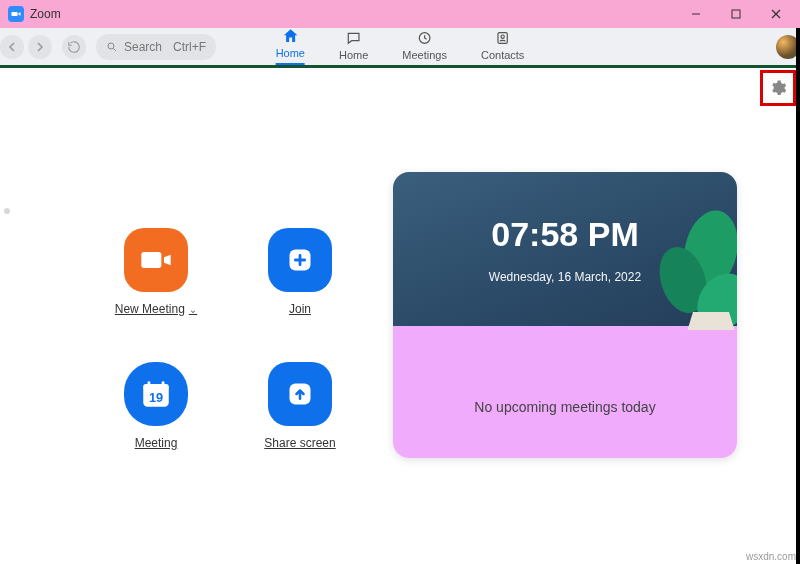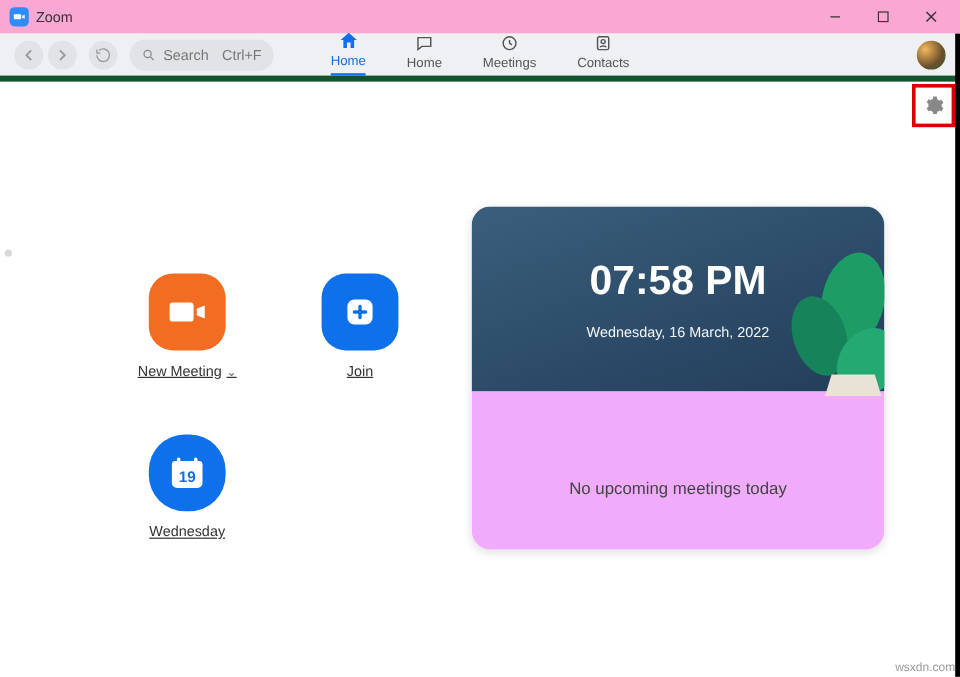--- a/index.html
+++ b/index.html
@@ -2,21 +2,21 @@
 <html><head>
 <meta charset="utf-8">
 <style>
   * { box-sizing: border-box; margin: 0; padding: 0; font-family: -apple-system, "Segoe UI", Arial, sans-serif; }
   html, body { width: 800px; height: 564px; background: #fff; overflow: hidden; }
   .titlebar { height: 28px; background: #f9a8d4; display: flex; align-items: center; padding: 0 4px 0 8px; font-size: 12px; color: #333; }
   .app-icon { width: 16px; height: 16px; background:#2d8cff; border-radius:4px; display:flex; align-items:center; justify-content:center; margin-right:6px;}
   .app-icon svg { width:10px; height:10px; fill:#fff;}
   .titlebar .spacer { flex: 1; }
   .winbtn { width: 40px; height: 28px; display:flex; align-items:center; justify-content:center; font-size:13px; color:#333;}
-  .toolbar { height: 40px; background: #eef0f3; border-bottom:5px solid #14532d; display:flex; align-items:center; padding:0 12px; position:relative;}
+  .toolbar { height: 40px; background: #eef0f3; border-bottom:3px solid #14532d; display:flex; align-items:center; padding:0 0; position:relative;}
   .navbtn { width:24px; height:24px; border-radius:12px; background:#e2e3e6; color:#9b9b9b; display:flex; align-items:center; justify-content:center; font-size:12px; margin-right:4px;}
   .refresh { width:24px; height:24px; border-radius:12px; background:#e2e3e6; color:#9b9b9b; display:flex; align-items:center; justify-content:center; margin-left:6px; margin-right:10px;}
   .search { width:120px; height:26px; background:#e2e3e6; border-radius:13px; display:flex; align-items:center; padding:0 10px; color:#777; font-size:12px; gap:6px;}
   .navtabs { position:absolute; left:50%; transform:translateX(-50%); display:flex; gap:34px; align-items:flex-end; height:100%;}
   .navtab { display:flex; flex-direction:column; align-items:center; justify-content:center; font-size:11px; color:#555; padding-bottom:4px; cursor:pointer;}
   .navtab.active { color:#0e71eb; border-bottom:2px solid #0e71eb;}
   .navtab .ic { height:18px; display:flex; align-items:center; justify-content:center; margin-bottom:2px;}
   .avatar { width:24px; height:24px; border-radius:12px; background: radial-gradient(circle at 30% 30%, #f4b860, #6b4f2a 60%, #2d5d39 100%); margin-left:auto;}
   .content { position:relative; width:100%; height:calc(564px - 68px); }
   .gearwrap { position:absolute; right:4px; top:2px; width:36px; height:36px; border:3px solid #d80000; display:flex; align-items:center; justify-content:center;}
@@ -168,21 +168,30 @@
     <div class="action">
       <div class="tile blue" style="flex-direction:column; color:#fff;border-radius:30px;">
         <svg width="34" height="34" viewBox="0 0 24 24">
             <rect x="3" y="5" width="18" height="16" rx="3" fill="#fff"></rect>
             <rect x="3" y="5" width="18" height="4" rx="2" fill="#fff"></rect>
             <rect x="6" y="3" width="2" height="4" rx="1" fill="#fff"></rect>
             <rect x="16" y="3" width="2" height="4" rx="1" fill="#fff"></rect>
             <text x="12" y="17.5" text-anchor="middle" font-size="9" font-weight="700" fill="#0e71eb">19</text>
           </svg>
       </div>
-      <span>Wednesday</span>
+      <span>Meeting</span>
+    </div>
+    <div class="action">
+      <div class="tile blue">
+        <svg width="28" height="28" viewBox="0 0 24 24">
+            <rect x="3" y="3" width="18" height="18" rx="5" fill="#fff"></rect>
+            <path d="M12 16V9m0 0l-3 3m3-3l3 3" stroke="#0e71eb" stroke-width="2.2" stroke-linecap="round" stroke-linejoin="round" fill="none"></path>
+          </svg>
+      </div>
+      <span>Share screen</span>
     </div>
   </div>
 
   <div class="panel">
     <div class="panel-top">
       <div class="time">07:58 PM</div>
       <div class="date">Wednesday, 16 March, 2022</div>
       <svg class="plant" width="110" height="120">
         <ellipse cx="78" cy="40" rx="26" ry="40" fill="#1e9c66" transform="rotate(12 78 40)"></ellipse>
         <ellipse cx="50" cy="70" rx="22" ry="34" fill="#17835a" transform="rotate(-18 50 70)"></ellipse>

